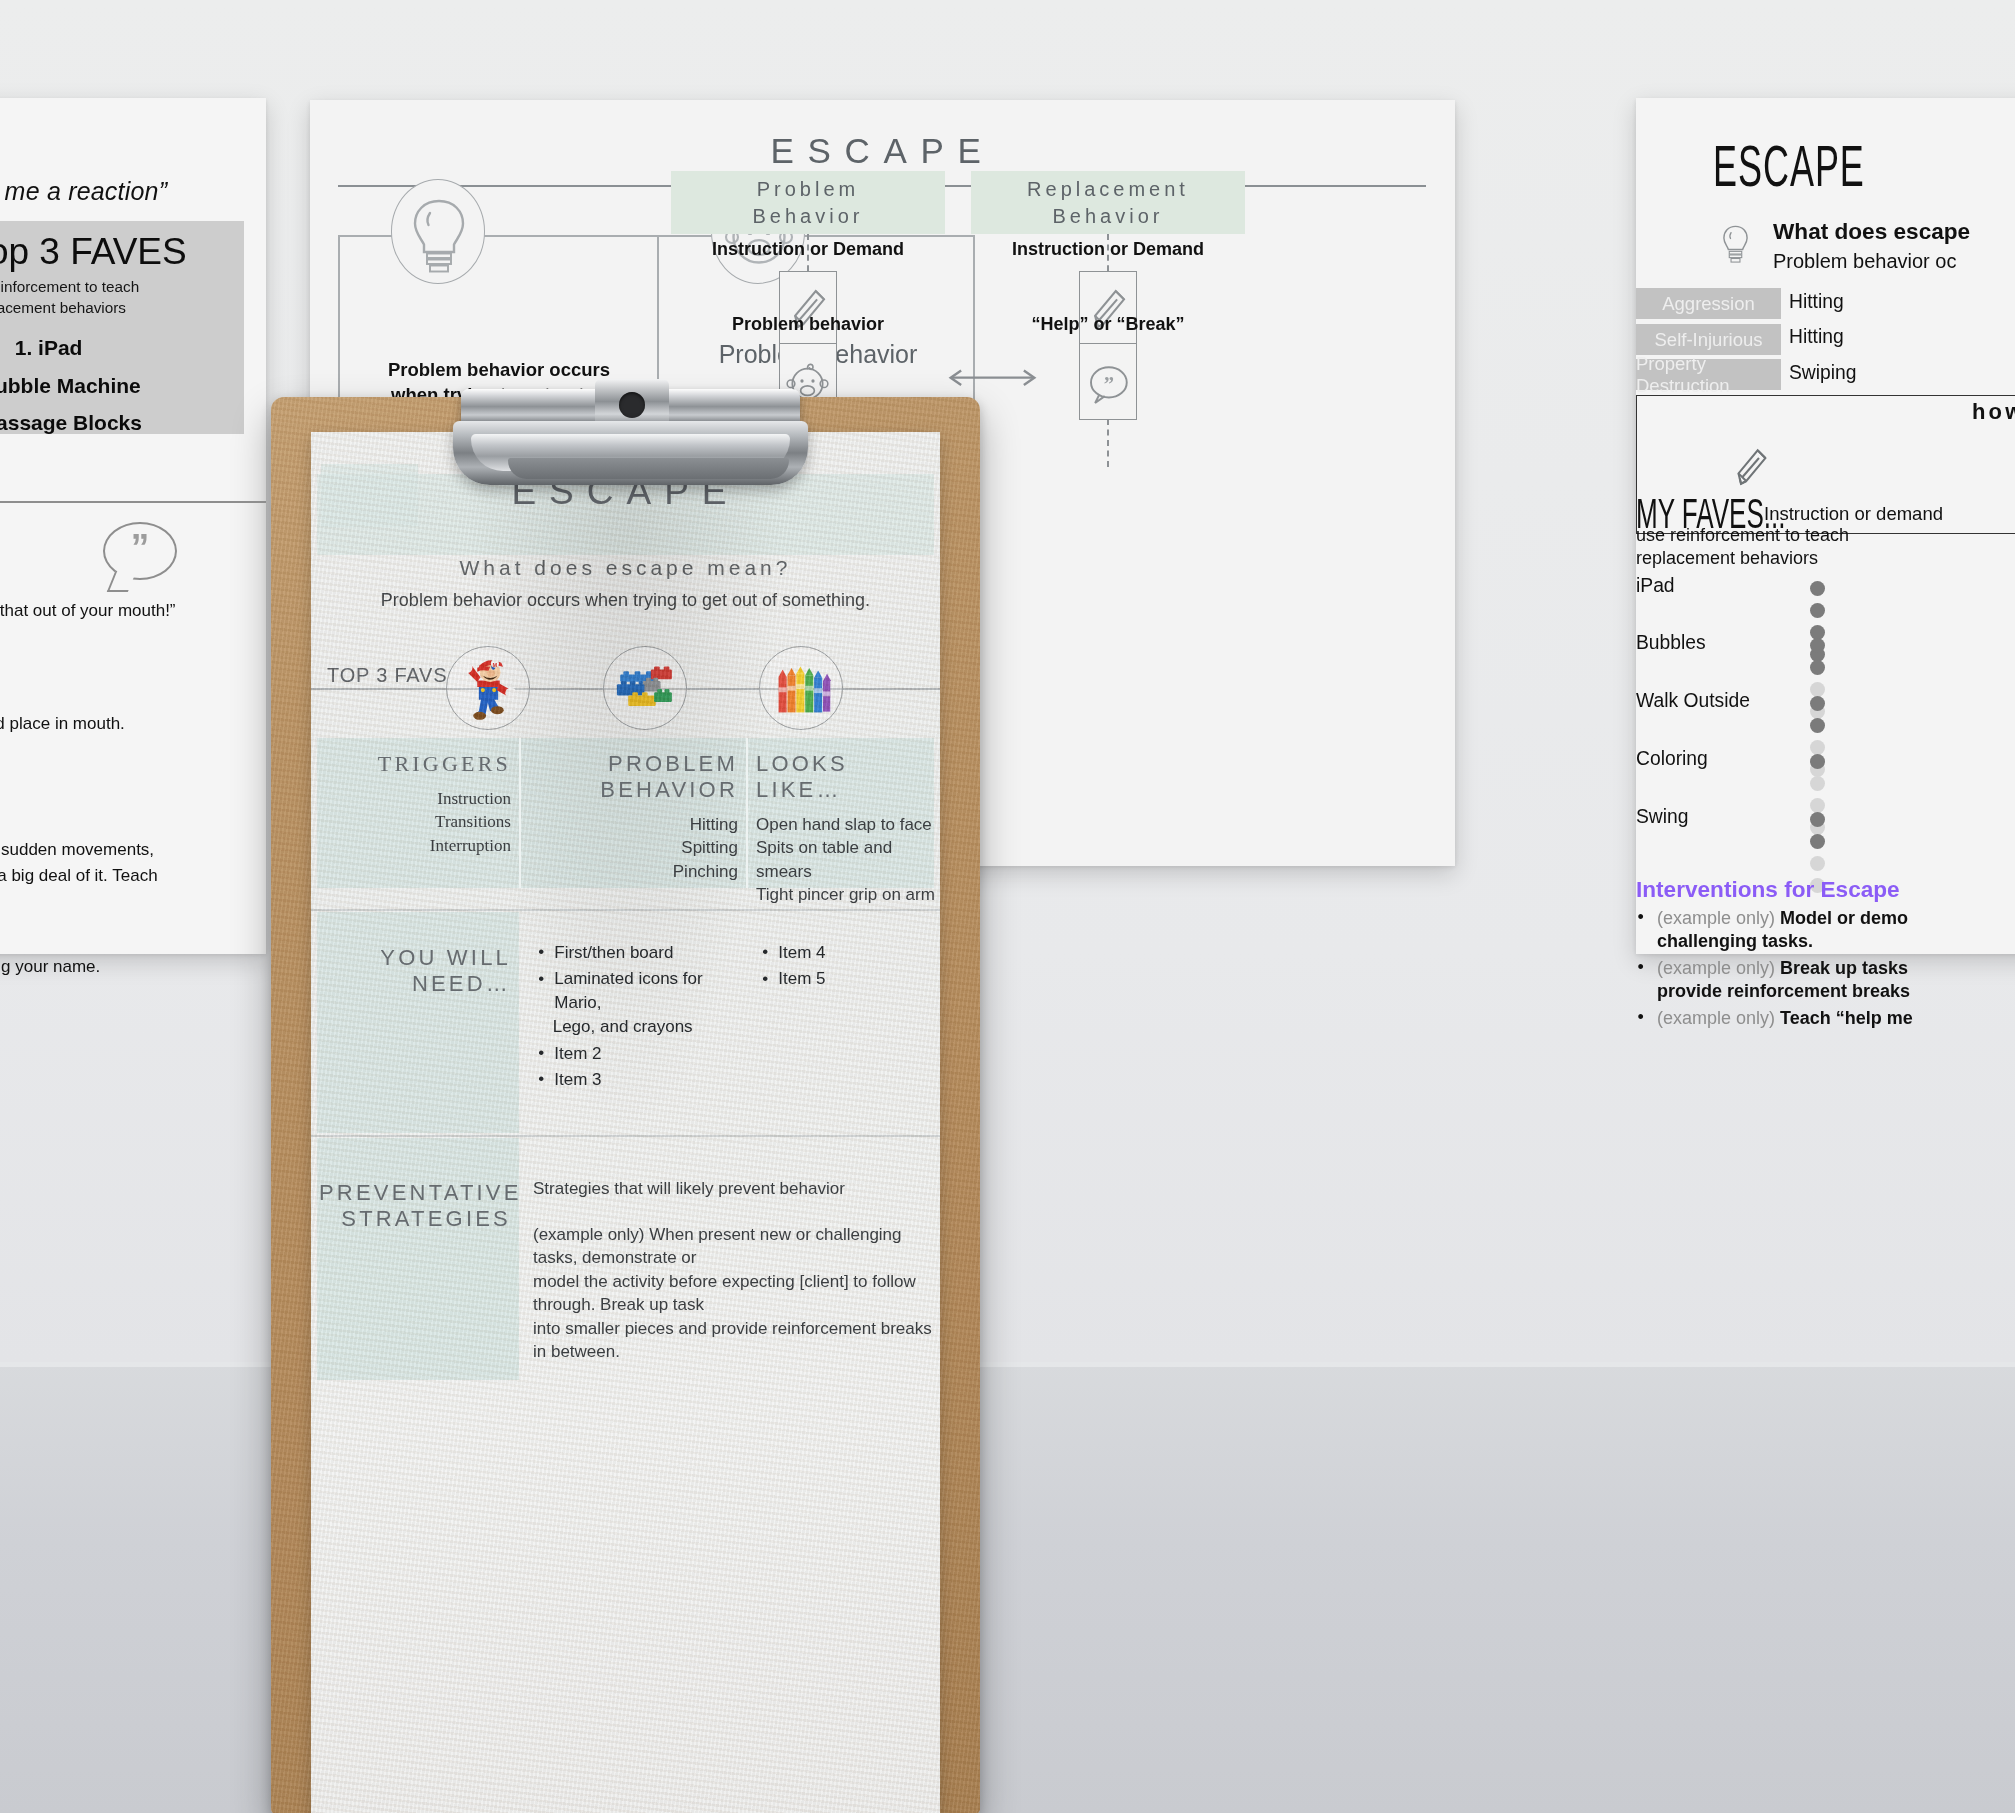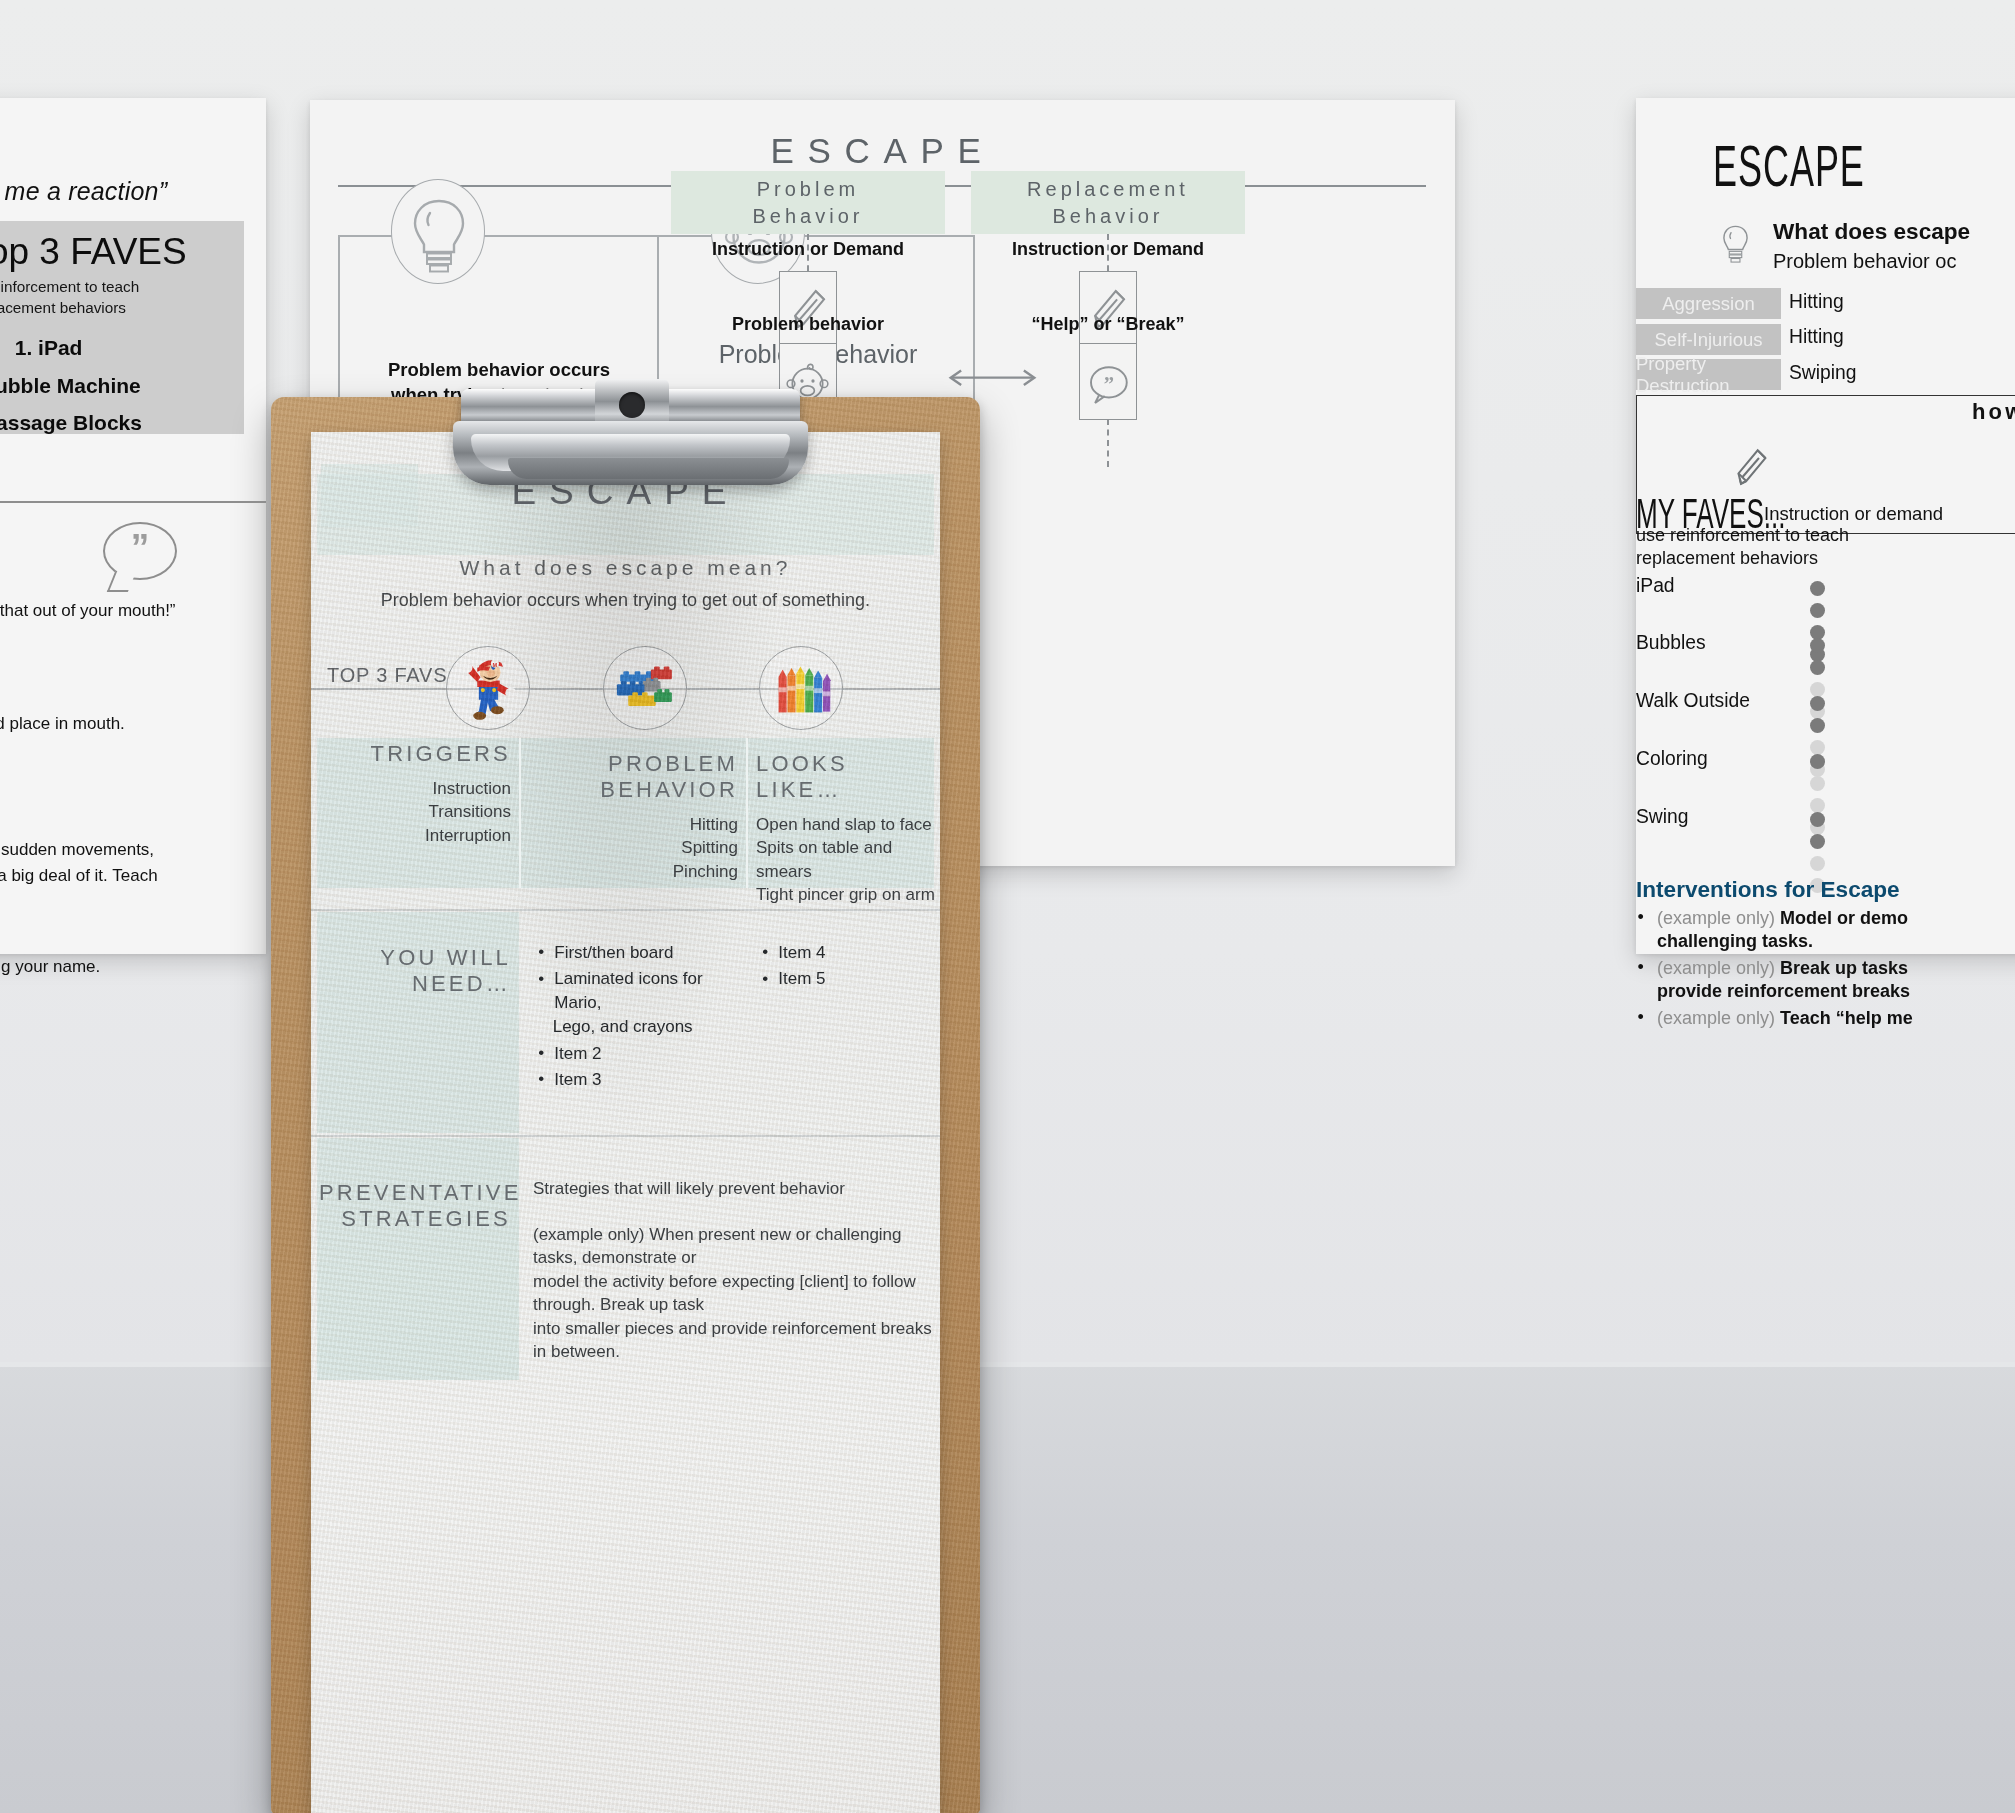--- a/index.html
+++ b/index.html
@@ -116,21 +116,21 @@
   .r-howto-box{ position:absolute; left:0px; top:239px; width:435px; height:139px; border:1.6px solid #333;}
   .r-howto{ position:absolute; right:8px; top:3.2px; font-size:22px; font-weight:bold; letter-spacing:3.2px; color:#111;}
   .r-pencil{position:absolute; left:87px; top:39px;}
   .r-instr{ position:absolute; left:0; bottom:8px; width:100%; text-align:center; font-size:18.5px; color:#111;}
   .r-faves{ position:absolute; left:0px; top:392px; font-size:42px; color:#111; font-weight:300;
     transform: scaleX(0.62); transform-origin:left center; }
   .r-favsub{ position:absolute; left:0px; top:426px; font-size:18px; color:#111; line-height:23.4px;}
   .r-favrow{ position:absolute; left:0px; font-size:19.3px; color:#111;}
   .dot{ display:inline-block; width:15.3px;height:15.3px;border-radius:50%;margin-left:21px; vertical-align:middle;}
   .dot.on{ background:#7b7b7b;} .dot.off{ background:#d6d6d6;}
-  .r-interv-h{ position:absolute; left:0px; top:666px; font-size:22.6px; font-weight:bold; color:#0c4a6e;}
+  .r-interv-h{ position:absolute; left:0px; top:666px; font-size:22.6px; font-weight:bold; color:#8b5cf6;}
   .r-interv{ position:absolute; left:0px; top:696px; width:419px; font-size:18px; color:#111; line-height:23.4px;}
   .r-interv li{ list-style:none; position:relative; padding-left:21px; margin-bottom:3.2px;}
   .r-interv li:before{ content:"•"; position:absolute; left:1.6px; top:-0.8px;}
   .ex{ color:#8e8e8e; }
 
   
   #clipboard{
     position:absolute; left:271px; top:397px; width:709px; height:1417px;
     background: linear-gradient(160deg,#c6a071 0%, #bb9363 22%, #b68c5c 55%, #a87f50 100%);
     border-radius:13px 13px 4.8px 4.8px;
@@ -585,21 +585,21 @@
             </g>
           </g>
         </svg>
       </div>
     </div>
 
     <div class="f-green" style="top:306px; height:150px;"></div>
     <div style="position:absolute;left:208px;top:306px;width:1.6px;height:150px;background:#eef3f2;z-index:2"></div>
     <div style="position:absolute;left:435px;top:306px;width:1.6px;height:150px;background:#eef3f2;z-index:2"></div>
 
-    <div class="f-sect f-right" style="left:16px; top:309px; width:184px; z-index:3;">
+    <div class="f-sect f-right" style="left:16px; top:319px; width:184px; z-index:3;font-family:Liberation Serif, serif;">
       <div class="f-sechead">TRIGGERS</div>
       <div class="f-txt" style="margin-top:9.7px">
         <div>Instruction</div>
         <div>Transitions</div>
         <div>Interruption</div>
       </div>
     </div>
 
     <div class="f-sect f-right" style="left:216px; top:319px; width:211px; z-index:3;">
       <div class="f-sechead">PROBLEM BEHAVIOR</div>

